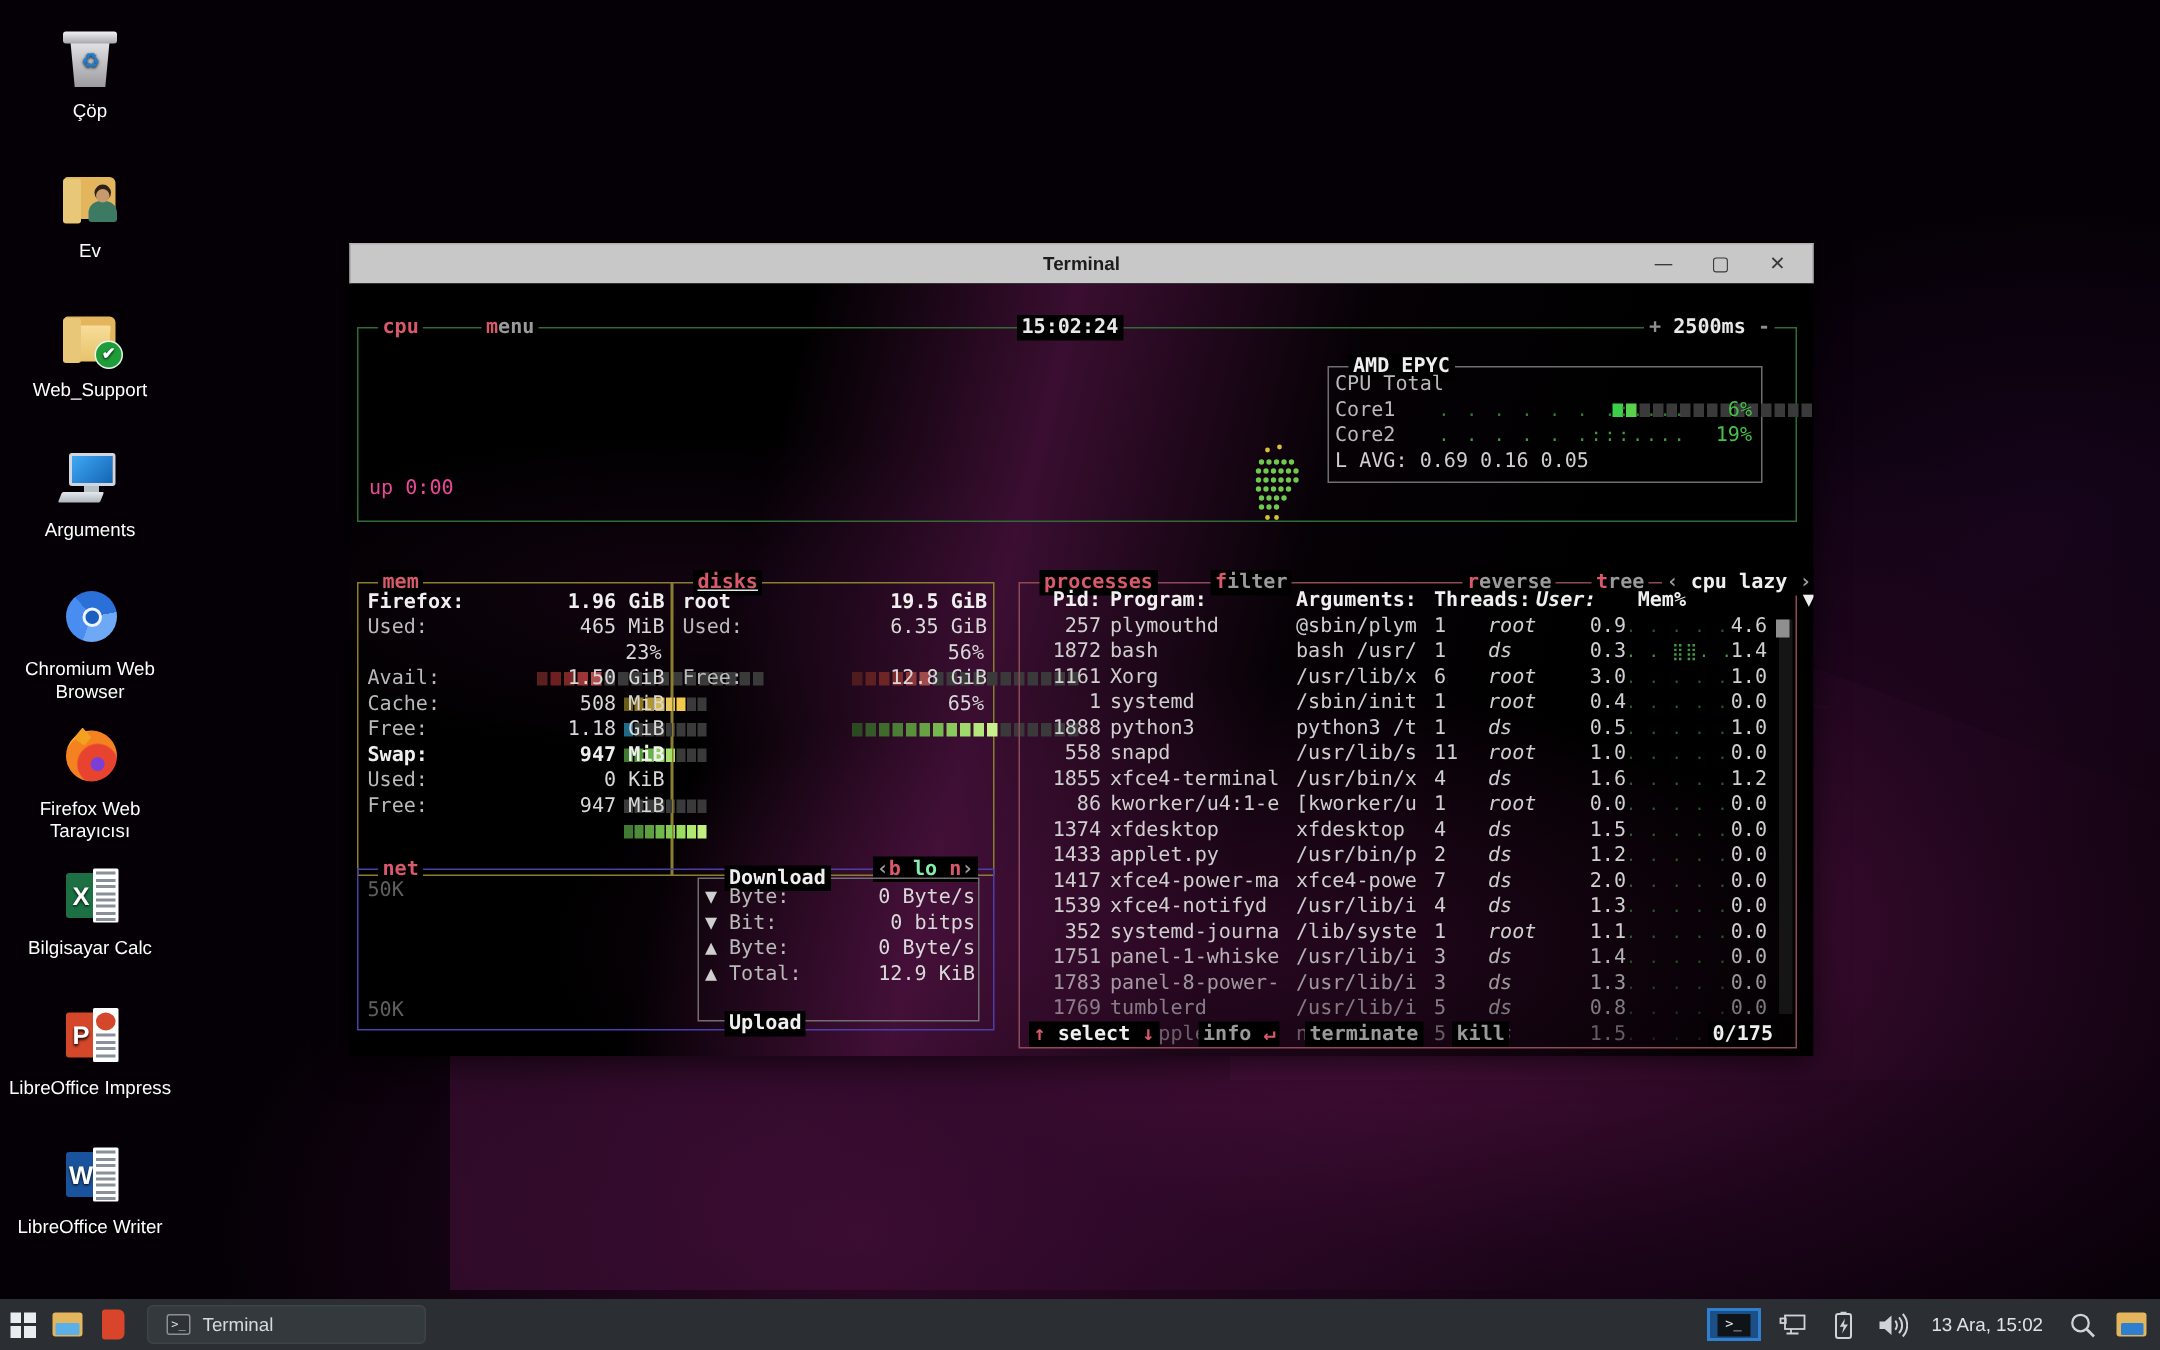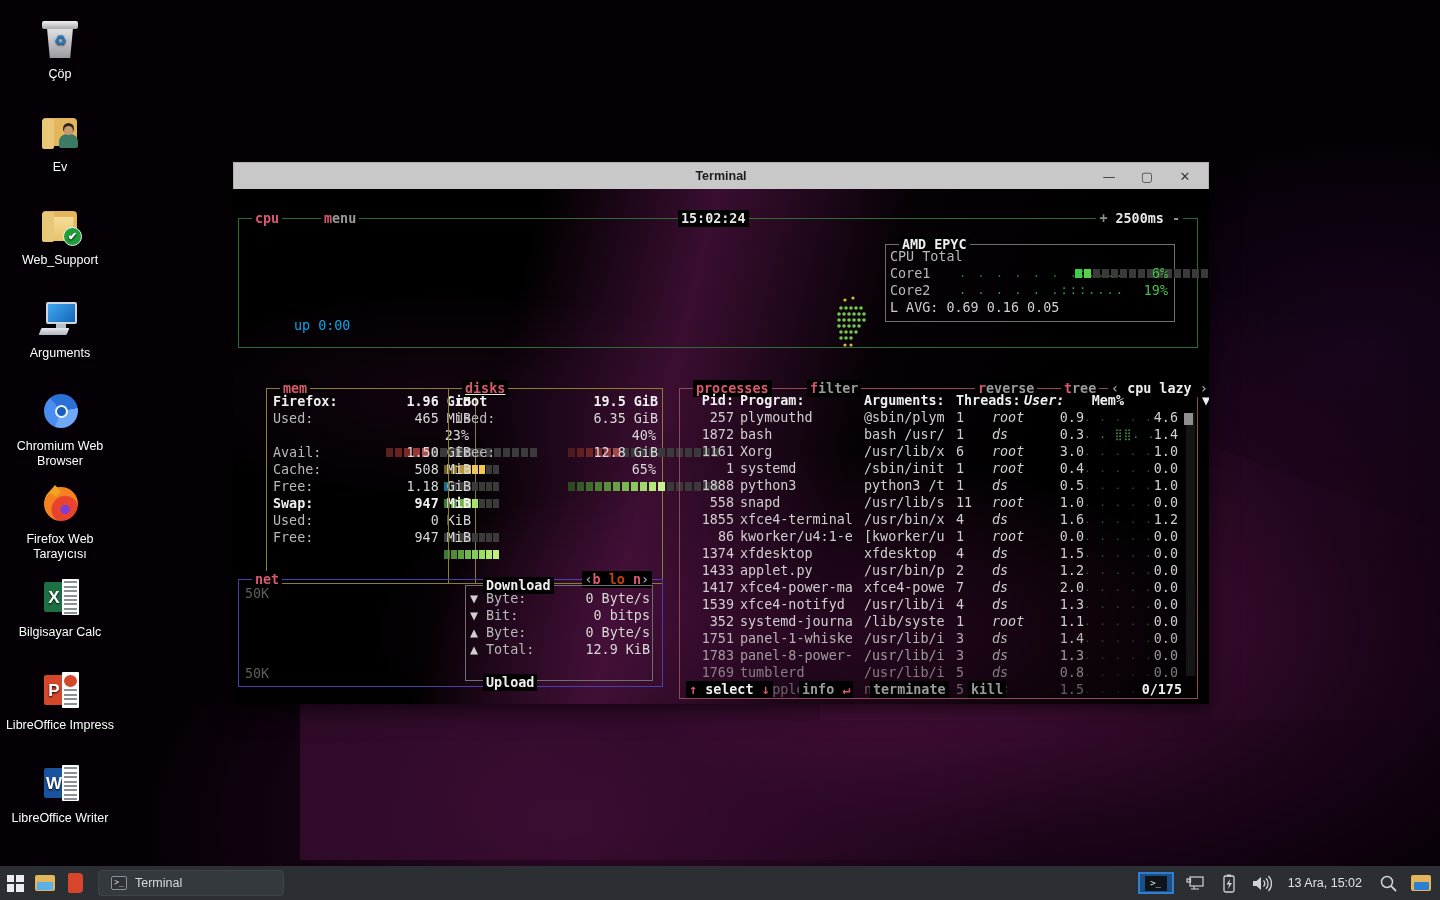--- a/index.html
+++ b/index.html
@@ -318,21 +318,21 @@
   <div id="term-body">
     <div id="term-bleed"></div>
     <div id="term-inner">
 
       <div class="box" style="left:5px;top:29px;width:960px;height:130px;">
         <span class="box-title" style="left:13px;"><span class="first-letter">cpu</span></span>
         <span class="box-title" style="left:82px;"><span class="tag-inactive"><span style="color:#d85a6a;">m</span><span>enu</span></span></span>
         <span class="box-title" style="left:439px;color:#e8e8e8;">15:02:24</span>
         <span class="box-title" style="right:14px;white-space:pre;"><span style="color:#8f8f8f;">+</span> <span style="color:#e8e8e8;">2500ms</span> <span style="color:#8f8f8f;">-</span></span>
 
-        <div style="position:absolute;left:7px;top:98px;color:#0ea5e9;font-size:13.4px;margin-left:48px;">up 0:00</div>
+        <div style="position:absolute;left:7px;top:98px;color:#ec4899;font-size:13.4px;">up 0:00</div>
 
         <div style="position:absolute;left:597px;top:77px;">
           <svg width="40" height="55">
             <g fill="#d6c038">
               <circle cx="9" cy="4" r="1.6"></circle>
                 <circle cx="17" cy="2" r="1.6"></circle>
             </g>
             <g fill="#6ec94e">
               <circle cx="5" cy="12" r="1.8"></circle>
                 <circle cx="10" cy="12" r="1.8"></circle>
@@ -391,21 +391,21 @@
           <div class="row" style="position:absolute;left:4px;top:37px;width:282px;">
             <span style="width:68px;color:#b9b9b9;">Core2</span>
             <span style="width:168px;text-align:center;color:#3f9c42;letter-spacing:2px;font-size:12px;">. . . . . .:::....</span>
             <span style="width:42px;text-align:right;color:#46c24a;">19%</span>
           </div>
 
           <div class="row" style="position:absolute;left:4px;top:54px;color:#cfcfcf;">L AVG: 0.69 0.16 0.05</div>
         </div>
       </div>
 
-      <div class="box" style="left:5px;top:199px;width:210px;height:196px;border-color:#8a7f2e;margin-left:28px;">
+      <div class="box" style="left:5px;top:199px;width:210px;height:196px;border-color:#8a7f2e;">
         <span class="box-title" style="left:13px;"><span class="first-letter">mem</span></span>
 
         <div style="position:absolute;left:6px;top:4px;width:198px;">
           <div class="row">
             <span class="lbl-white" style="width:100px;">Firefox:</span>
             <span class="lbl-white" style="width:98px;text-align:right;">1.96 GiB</span>
           </div>
           <div class="row">
             <span class="lbl-grey" style="width:100px;">Used:</span>
             <span class="val" style="width:98px;text-align:right;">465 MiB</span>
@@ -467,38 +467,38 @@
             <span class="lbl-white" style="width:103px;text-align:right;">19.5 GiB</span>
           </div>
           <div class="row">
             <span class="lbl-grey" style="width:100px;">Used:</span>
             <span class="val" style="width:103px;text-align:right;">6.35 GiB</span>
           </div>
           <div class="row">
             <span class="meter" style="width:157px;">
               <i style="background:#4e1c1c"></i><i style="background:#5e2020"></i><i style="background:#6d2525"></i><i style="background:#7c2c2c"></i><i style="background:#8d3838"></i><i style="background:#a04a4a"></i><i></i><i></i><i></i><i></i><i></i><i></i><i></i><i></i><i></i><i></i><i></i>
             </span>
-            <span class="val" style="width:44px;text-align:right;">40%</span>
+            <span class="val" style="width:44px;text-align:right;">56%</span>
           </div>
           <div class="row">
             <span class="lbl-grey" style="width:100px;">Free:</span>
             <span class="val" style="width:103px;text-align:right;">12.8 GiB</span>
           </div>
           <div class="row">
             <span class="meter" style="width:157px;">
               <i style="background:#2b4a21"></i><i style="background:#365a27"></i><i style="background:#3f6b2d"></i><i style="background:#4b7d34"></i><i style="background:#58903c"></i><i style="background:#67a345"></i><i style="background:#77b74f"></i><i style="background:#8aca5c"></i><i style="background:#9edb6a"></i><i style="background:#b4e87c"></i><i style="background:#c9f08f"></i><i></i><i></i><i></i><i></i><i></i><i></i>
             </span>
             <span class="val" style="width:44px;text-align:right;">65%</span>
           </div>
         </div>
       </div>
 
       <div class="box purple" style="left:5px;top:390px;width:425px;height:108px;">
         <span class="box-title" style="left:13px;"><span class="first-letter">net</span></span>
-        <span class="box-title" style="right:10px;white-space:pre;"><span style="color:#9a9a9a;">‹</span><span style="color:#d85a6a;">b</span> <span style="color:#c2410c;">lo</span> <span style="color:#d85a6a;">n</span><span style="color:#9a9a9a;">›</span></span>
+        <span class="box-title" style="right:10px;white-space:pre;"><span style="color:#9a9a9a;">‹</span><span style="color:#d85a6a;">b</span> <span style="color:#86efac;">lo</span> <span style="color:#d85a6a;">n</span><span style="color:#9a9a9a;">›</span></span>
 
         <div style="position:absolute;left:6px;top:5px;color:#5f5f5f;font-size:13.4px;">50K</div>
         <div style="position:absolute;left:6px;top:85px;color:#5f5f5f;font-size:13.4px;">50K</div>
 
         <div class="box" style="left:226px;top:5px;width:188px;height:96px;border-color:#6f6f6f;">
           <span class="box-title" style="left:17px;color:#efefef;">Download</span>
           <span class="box-title" style="left:17px;top:88px;color:#efefef;">Upload</span>
 
           <div style="position:absolute;left:4px;top:4px;width:180px;">
             <div class="row">

